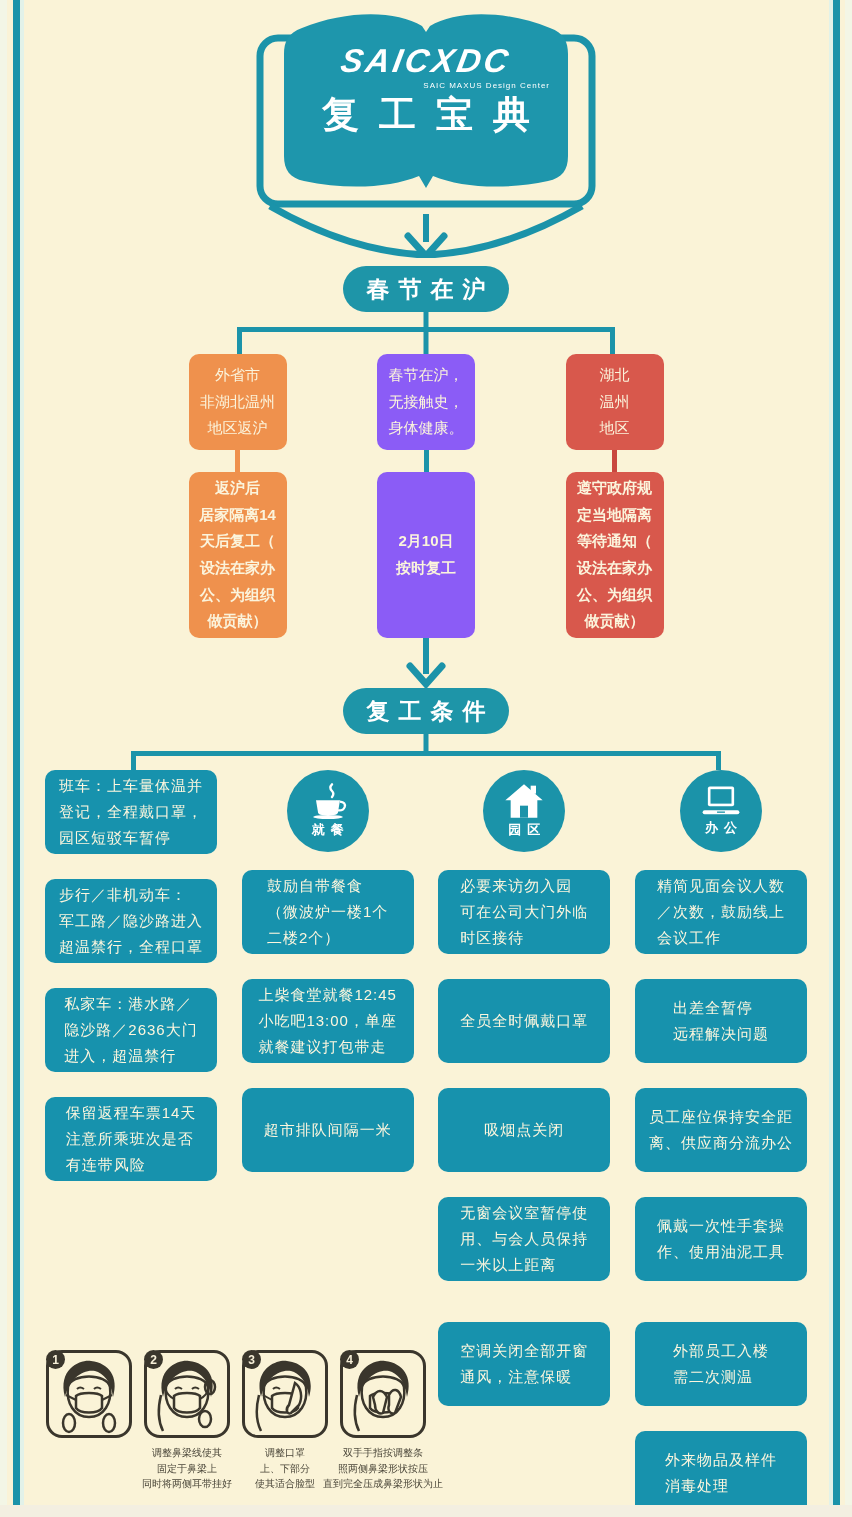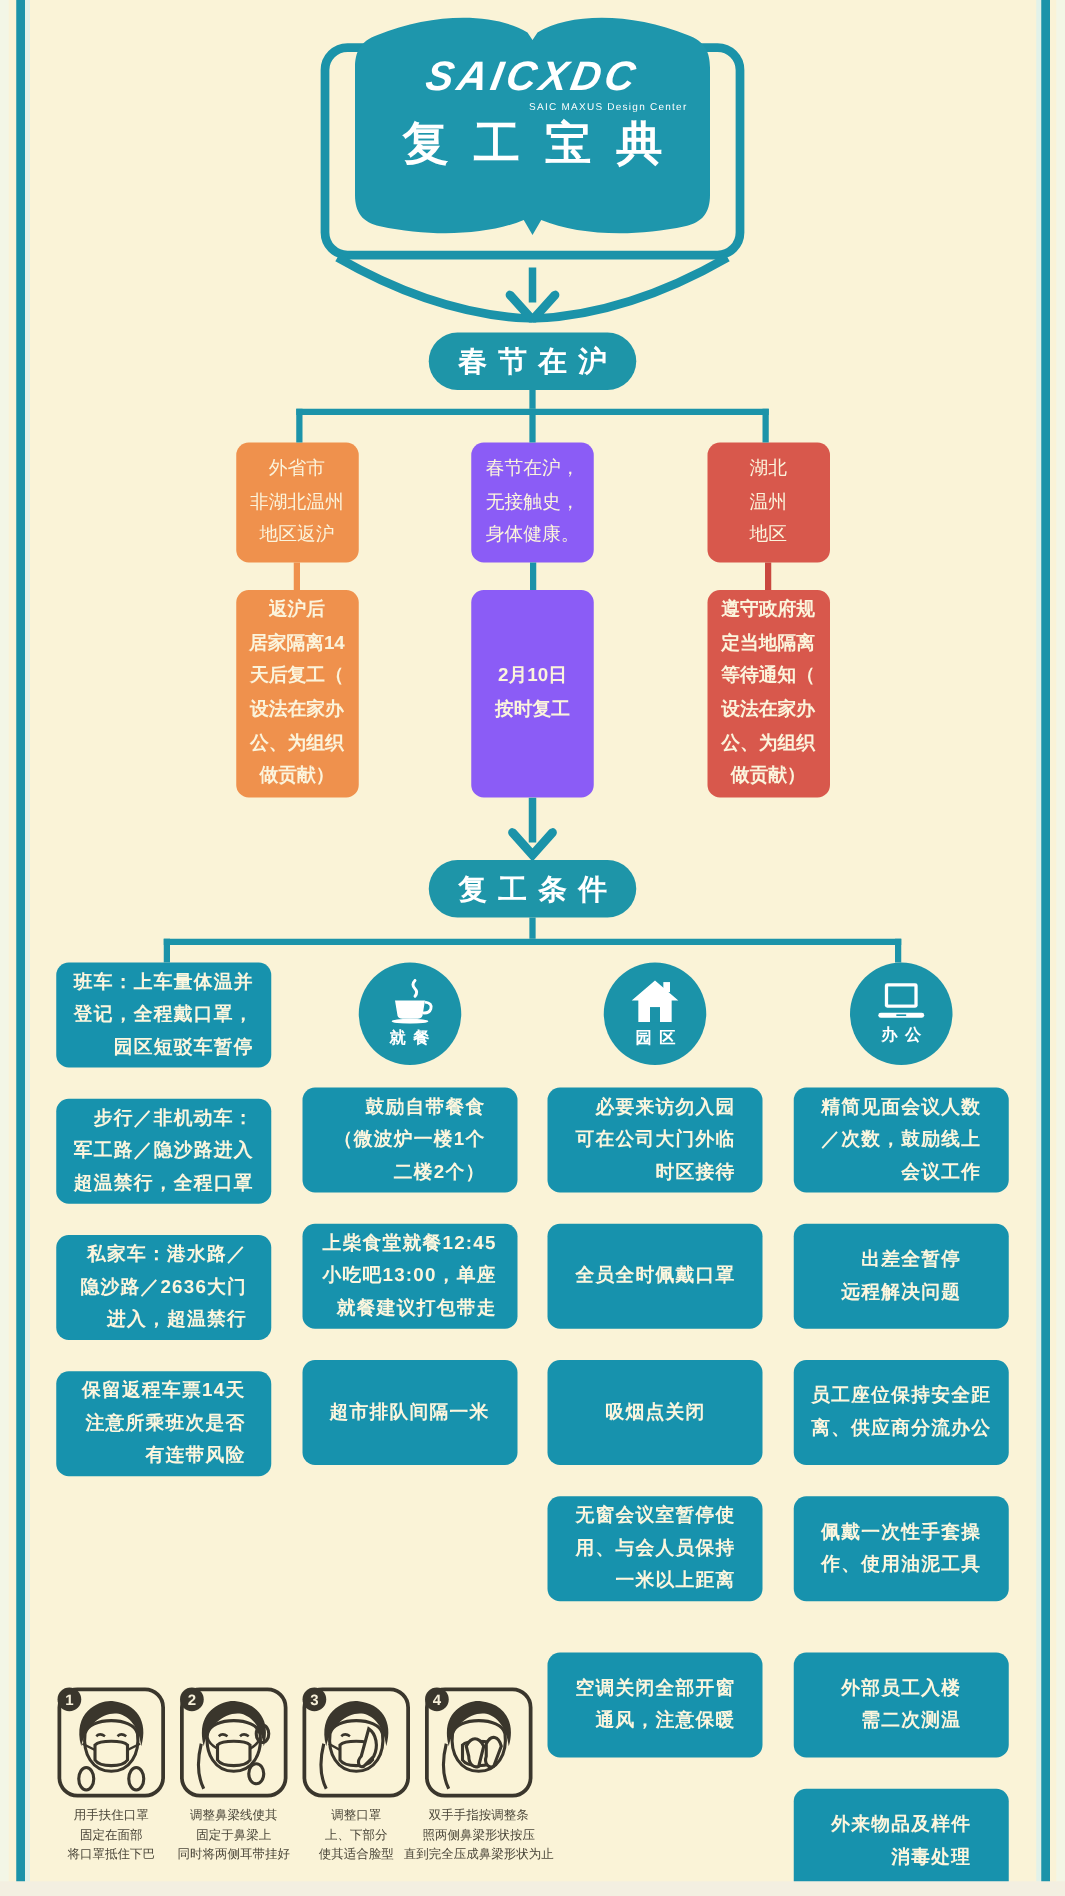--- a/index.html
+++ b/index.html
@@ -61,22 +61,22 @@
   
   .col-row { width:762px; margin:0 auto; display:flex; justify-content:space-between; align-items:flex-start; }
   .det-col { width:172px; display:flex; flex-direction:column; align-items:center; }
   .cat-circle { width:82px; height:82px; border-radius:50%; background:#1B93A9; color:#FFFFFF;
                 display:flex; flex-direction:column; align-items:center; justify-content:center;
                 margin-bottom:18px; }
   .cat-circle svg { display:block; }
   .cat-label { font-size:13px; letter-spacing:6px; padding-left:6px; margin-top:2px; font-weight:bold; }
   .det-box { width:172px; height:84px; margin-bottom:25px; background:#1792AD; border-radius:10px;
              color:#FCF6DE; font-size:15px; line-height:1.75; letter-spacing:1px;
-             display:flex; align-items:center; justify-content:center; text-align:right;
-             white-space:pre-line; padding:4px 2px;font-weight:bold; }
+             display:flex; align-items:center; justify-content:center; text-align:left;
+             white-space:pre-line; padding:4px 2px; }
   .det-box.tall-gap { margin-top:16px; }
 
   
   .mask-guide { position:absolute; left:44px; top:1350px; width:384px;
                 display:flex; justify-content:space-between; }
   .mask-step { width:90px; display:flex; flex-direction:column; align-items:center; }
   .mask-panel { position:relative; width:86px; height:88px; border:3px solid #3A362C; border-radius:16px; }
   .badge { position:absolute; top:-3px; left:-3px; width:19px; height:19px; background:#3A362C;
            color:#F6EFD8; border-radius:50%; font-size:12px; display:flex; align-items:center;
            justify-content:center; font-weight:bold; }
@@ -274,23 +274,20 @@
           <path d="M16 44 C8 14 34 6 42 8 C60 10 70 24 64 44 C62 28 54 20 46 18 C34 16 20 26 16 44 Z" fill="#3A362C"></path>
           <path d="M19 34 C22 20 58 20 61 34 C63 50 55 64 40 64 C25 64 17 50 19 34 Z" fill="none" stroke="#3A362C" stroke-width="2.5"></path>
           <path d="M28 36 q3 -3 7 0 M45 36 q3 -3 7 0" fill="none" stroke="#3A362C" stroke-width="2"></path>
           <path d="M27 43 C31 39 49 39 53 43 L53 55 C49 61 31 61 27 55 Z" fill="#FAF3D7" stroke="#3A362C" stroke-width="2.5"></path>
           <line x1="27" y1="47" x2="17" y2="42" stroke="#3A362C" stroke-width="2"></line>
           <line x1="53" y1="47" x2="63" y2="42" stroke="#3A362C" stroke-width="2"></line>
           <ellipse cx="20" cy="70" rx="6" ry="9" fill="none" stroke="#3A362C" stroke-width="2.5"></ellipse>
           <ellipse cx="60" cy="70" rx="6" ry="9" fill="none" stroke="#3A362C" stroke-width="2.5"></ellipse>
         </svg>
       </div>
-      <div class="mask-caption">用手扶住口罩
-固定在面部
-将口罩抵住下巴</div>
     </div>
 
     <div class="mask-step">
       <div class="mask-panel">
         <div class="badge">2</div>
         <svg width="80" height="82" viewBox="0 0 80 82">
           <path d="M16 44 C8 14 34 6 42 8 C60 10 70 24 64 44 C62 28 54 20 46 18 C34 16 20 26 16 44 Z" fill="#3A362C"></path>
           <path d="M14 42 C10 58 12 70 16 78" fill="none" stroke="#3A362C" stroke-width="2.5"></path>
           <path d="M19 34 C22 20 58 20 61 34 C63 50 55 64 40 64 C25 64 17 50 19 34 Z" fill="none" stroke="#3A362C" stroke-width="2.5"></path>
           <path d="M28 36 q3 -3 7 0 M45 36 q3 -3 7 0" fill="none" stroke="#3A362C" stroke-width="2"></path>

